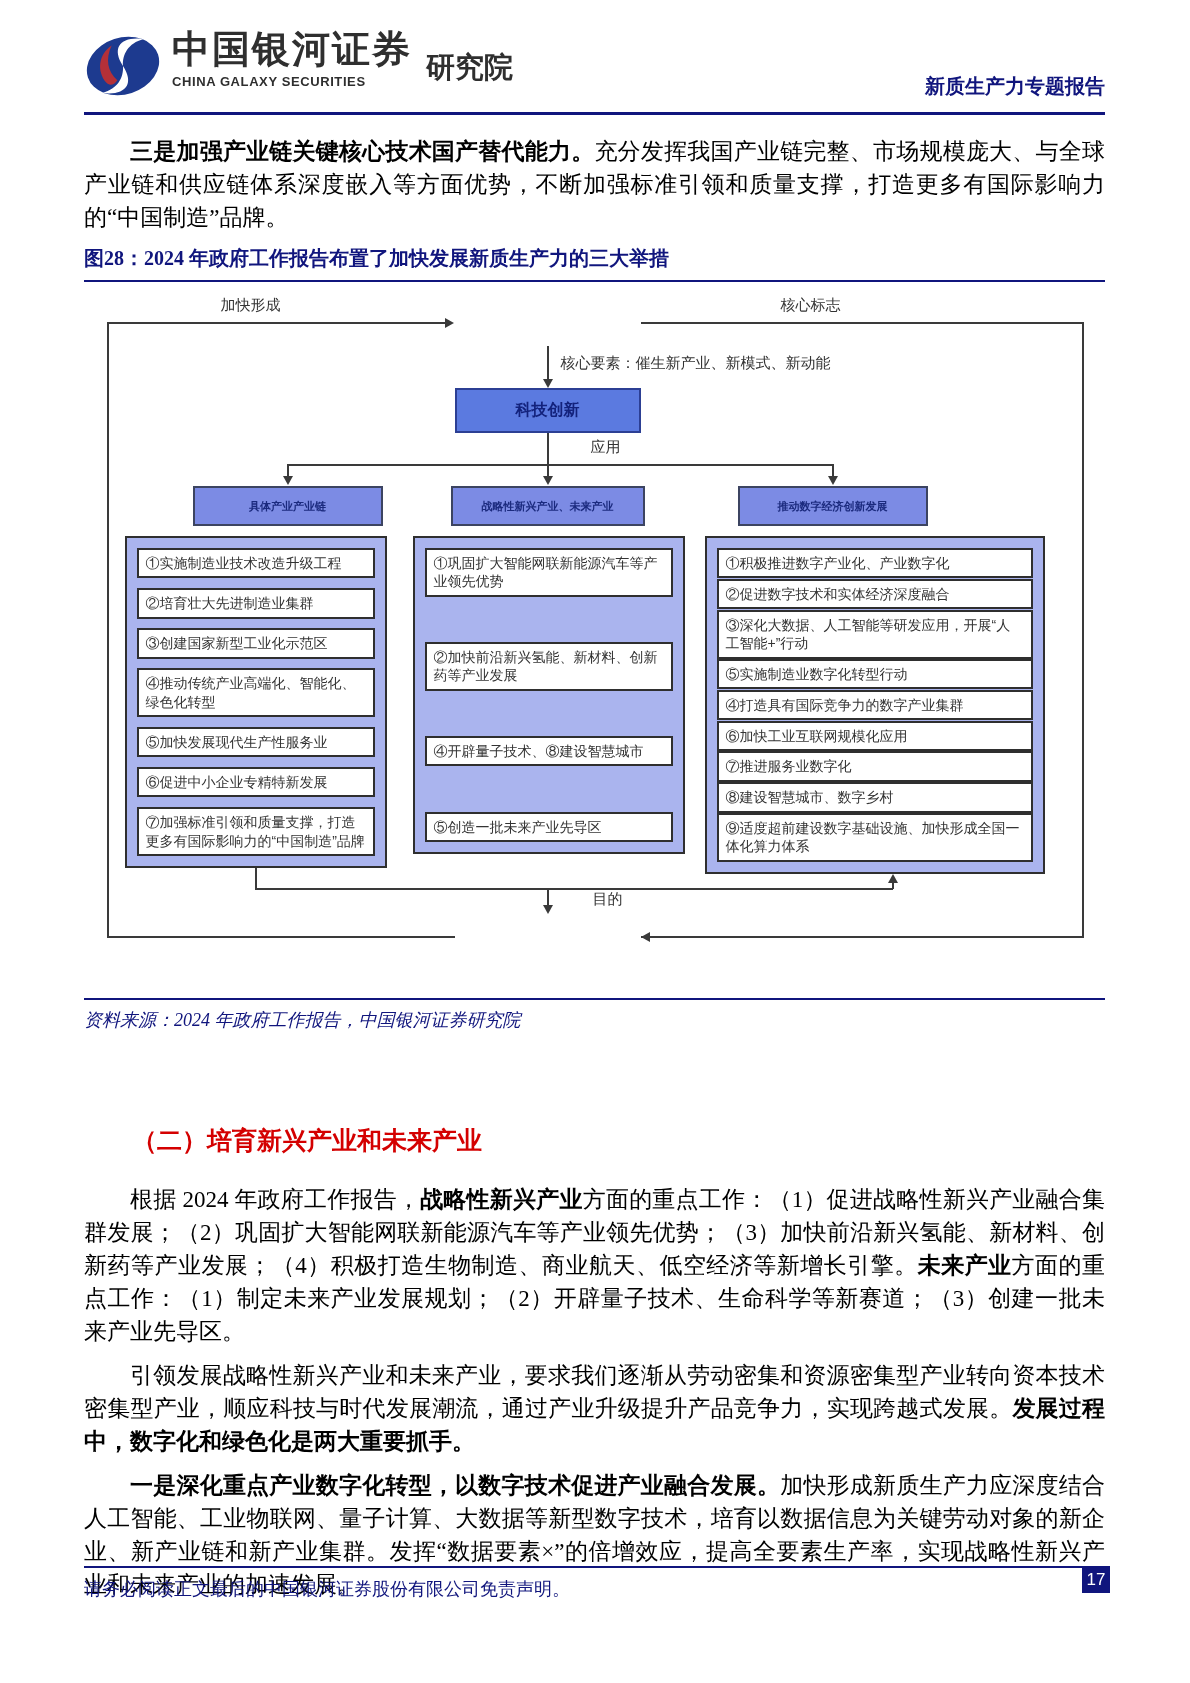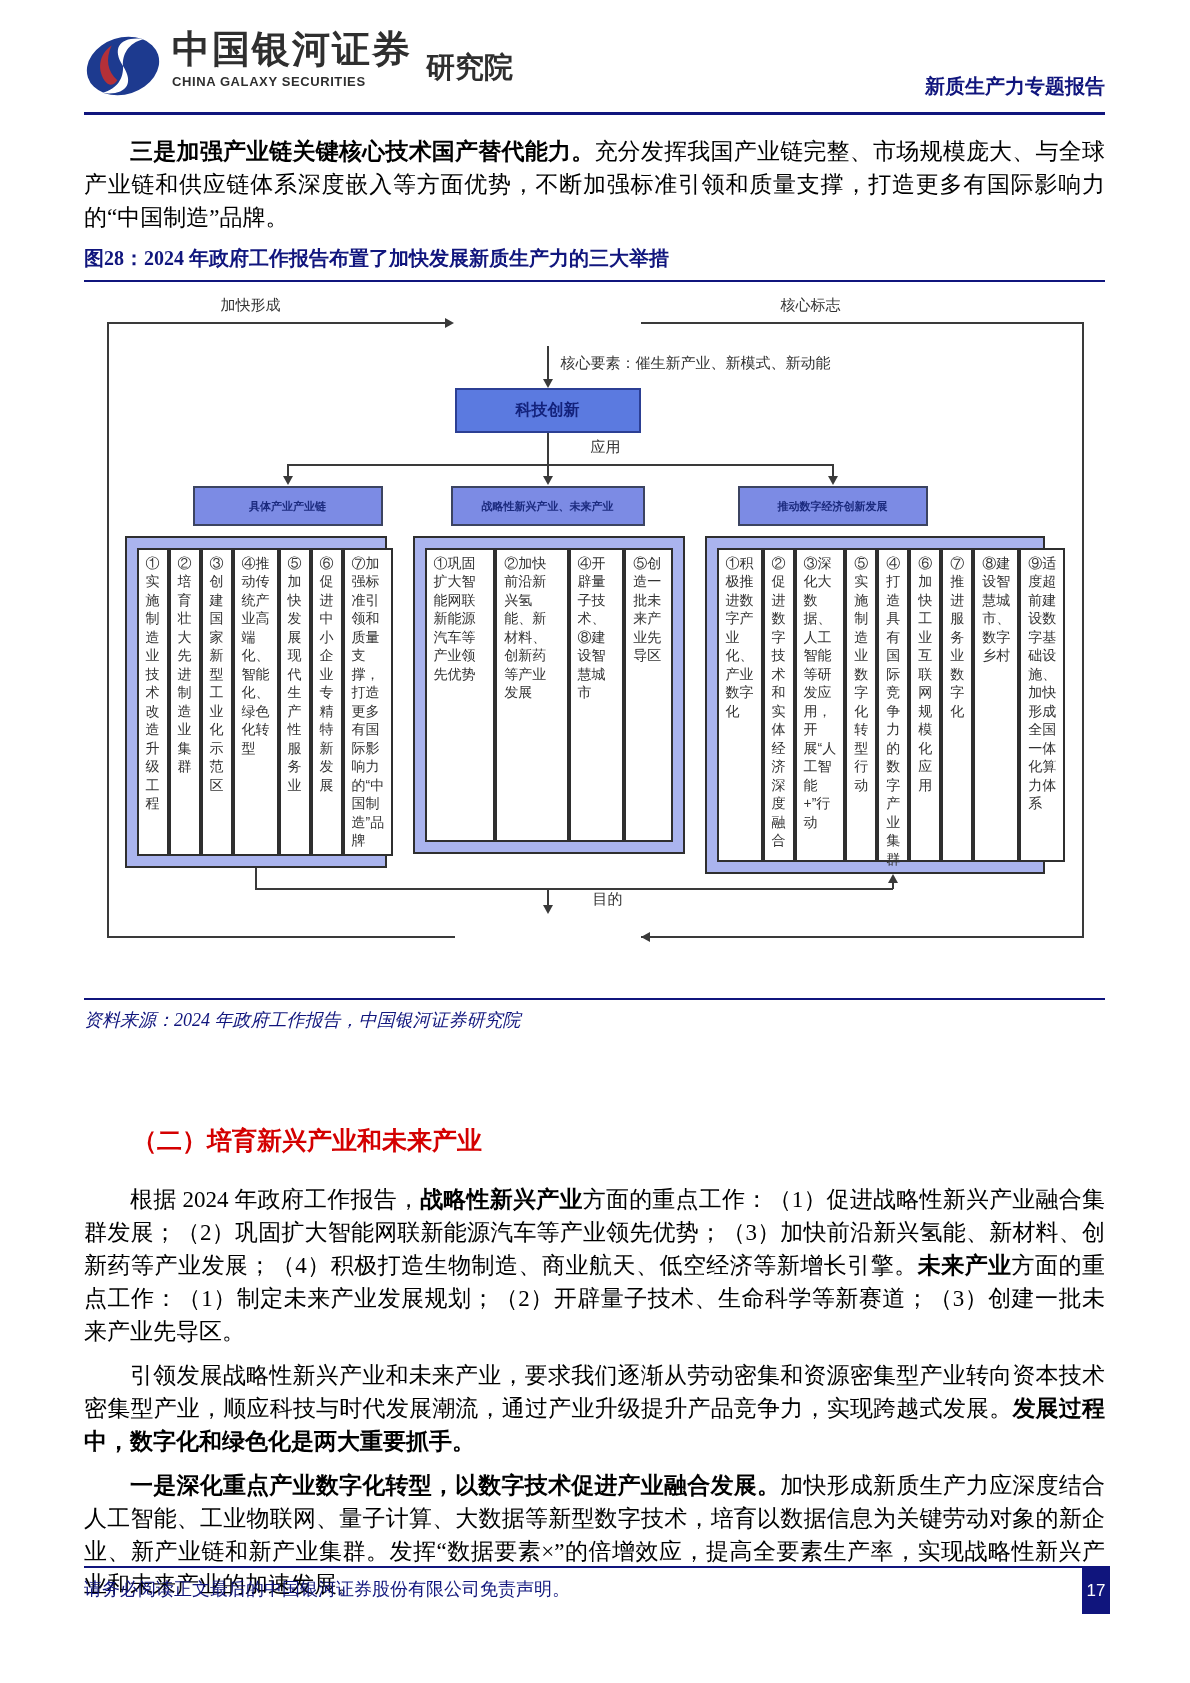--- a/index.html
+++ b/index.html
@@ -40,34 +40,34 @@
   .ah-right{border-width:5px 0 5px 9px;border-color:transparent transparent transparent #3a3a3a;}
   .ah-left{border-width:5px 9px 5px 0;border-color:transparent #3a3a3a transparent transparent;}
   .flow-label{position:absolute;font-size:15px;color:#333;white-space:nowrap;}
   .box{position:absolute;display:flex;align-items:center;justify-content:center;
        text-align:center;box-sizing:border-box;}
   .box-top{background:#3354a5;border:2px solid #1f3a80;color:#fff;font-weight:bold;font-size:16px;}
   .box-tech{background:#5b7ae0;border:2px solid #2c3f94;color:#13227c;font-weight:bold;font-size:16px;}
   .box-col{background:#7c8be4;border:2px solid #3c4461;color:#1b2a7e;font-weight:bold;font-size:11px;}
   .box-bottom{background:#c9cdf4;border:2px solid #3a3a3a;color:#333b66;font-weight:bold;font-size:15.5px;}
   .container-col{position:absolute;background:#aab4ee;border:2px solid #2f2f2f;
-       display:flex;justify-content:space-between;
+       display:flex;flex-direction:column;justify-content:space-between;
        padding:10px;box-sizing:border-box;}
   .item-box{background:#ffffff;border:2px solid #2f2f2f;padding:4px 7px;
        font-size:14px;line-height:1.32;color:#333;}
 
   .source{border-top:2px solid #10157d;margin-top:12px;padding-top:8px;
           font-size:18px;font-style:italic;color:#10157d;}
 
   .section-h{color:#d40000;font-size:25px;font-weight:bold;margin:92px 0 26px 0;padding-left:48px;}
 
   
   .footer{position:absolute;left:84px;top:1566px;width:1026px;border-top:2px solid #10157d;}
   .footer-text{font-size:18px;color:#10157d;padding-top:9px;}
-  .page-badge{position:absolute;right:0;top:-1px;width:28px;height:47px;background:#10157d;
+  .page-badge{position:absolute;right:0;top:-1px;width:28px;height:26px;background:#10157d;
           color:#fff;font-size:17px;display:flex;align-items:center;justify-content:center;
           font-family:"Liberation Sans",sans-serif;}
 </style>
 </head>
 <body>
 
 <div class="page">
   <div class="content">
 
     <div class="hdr">

